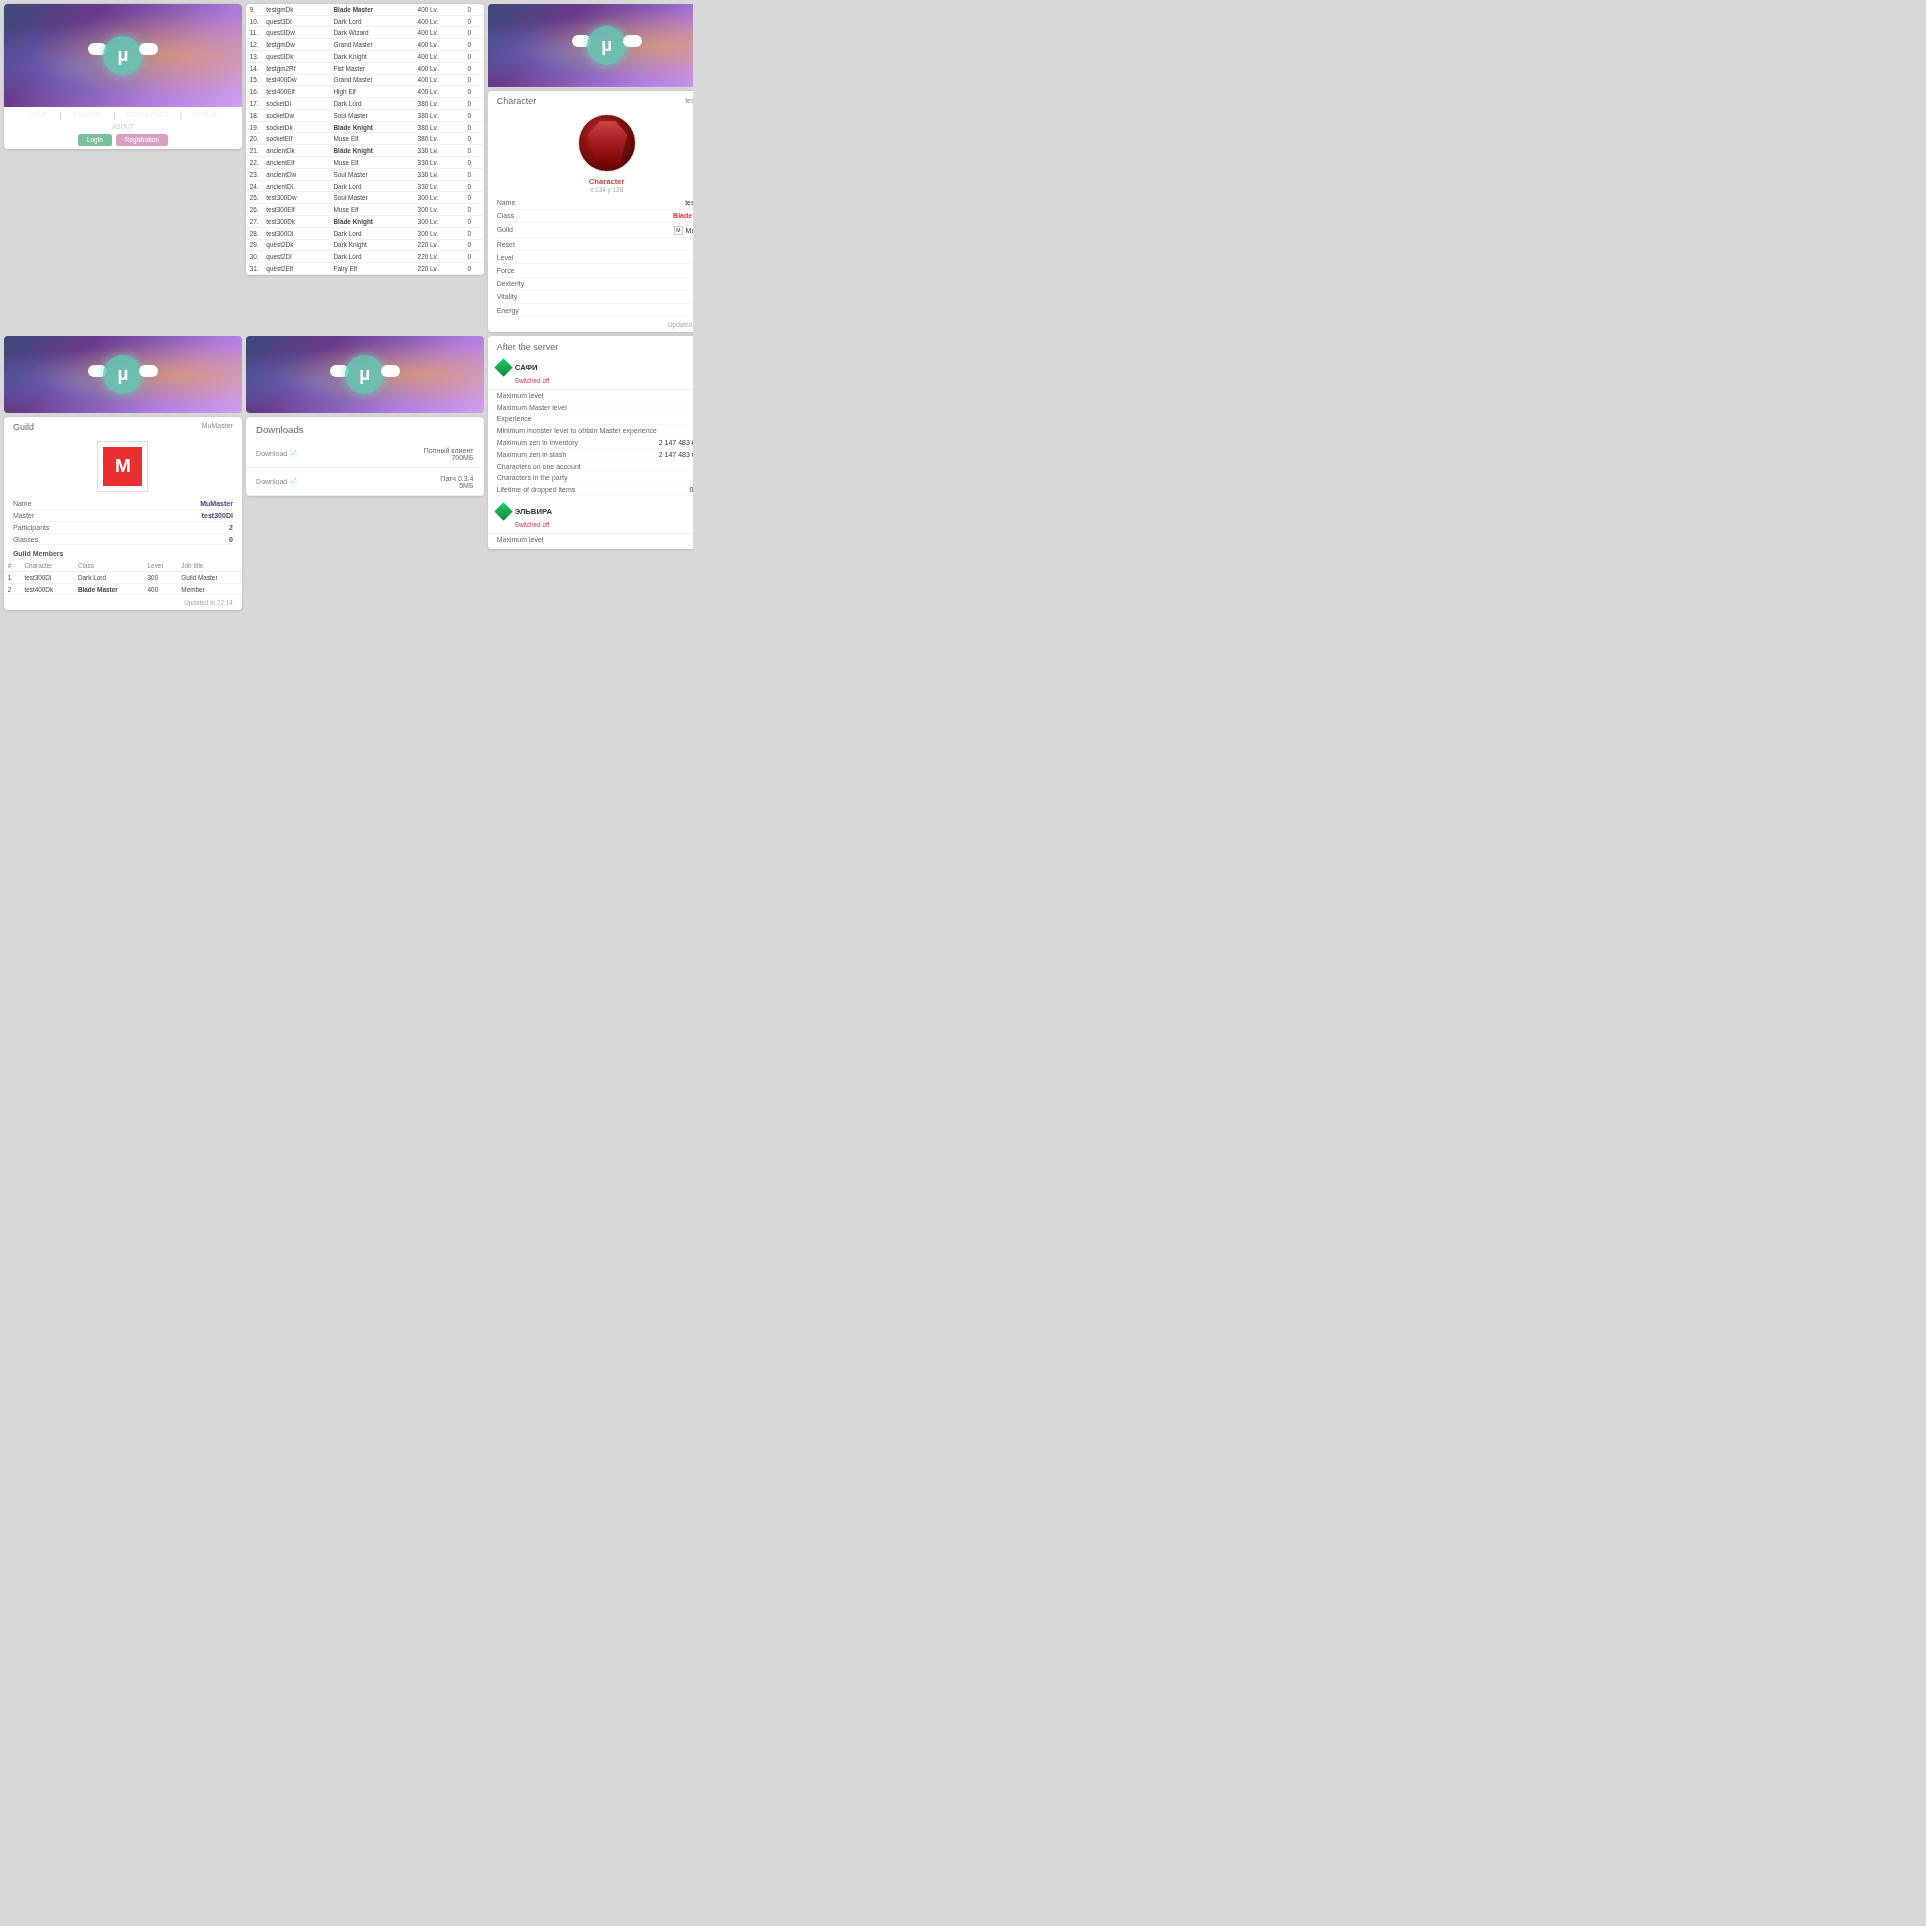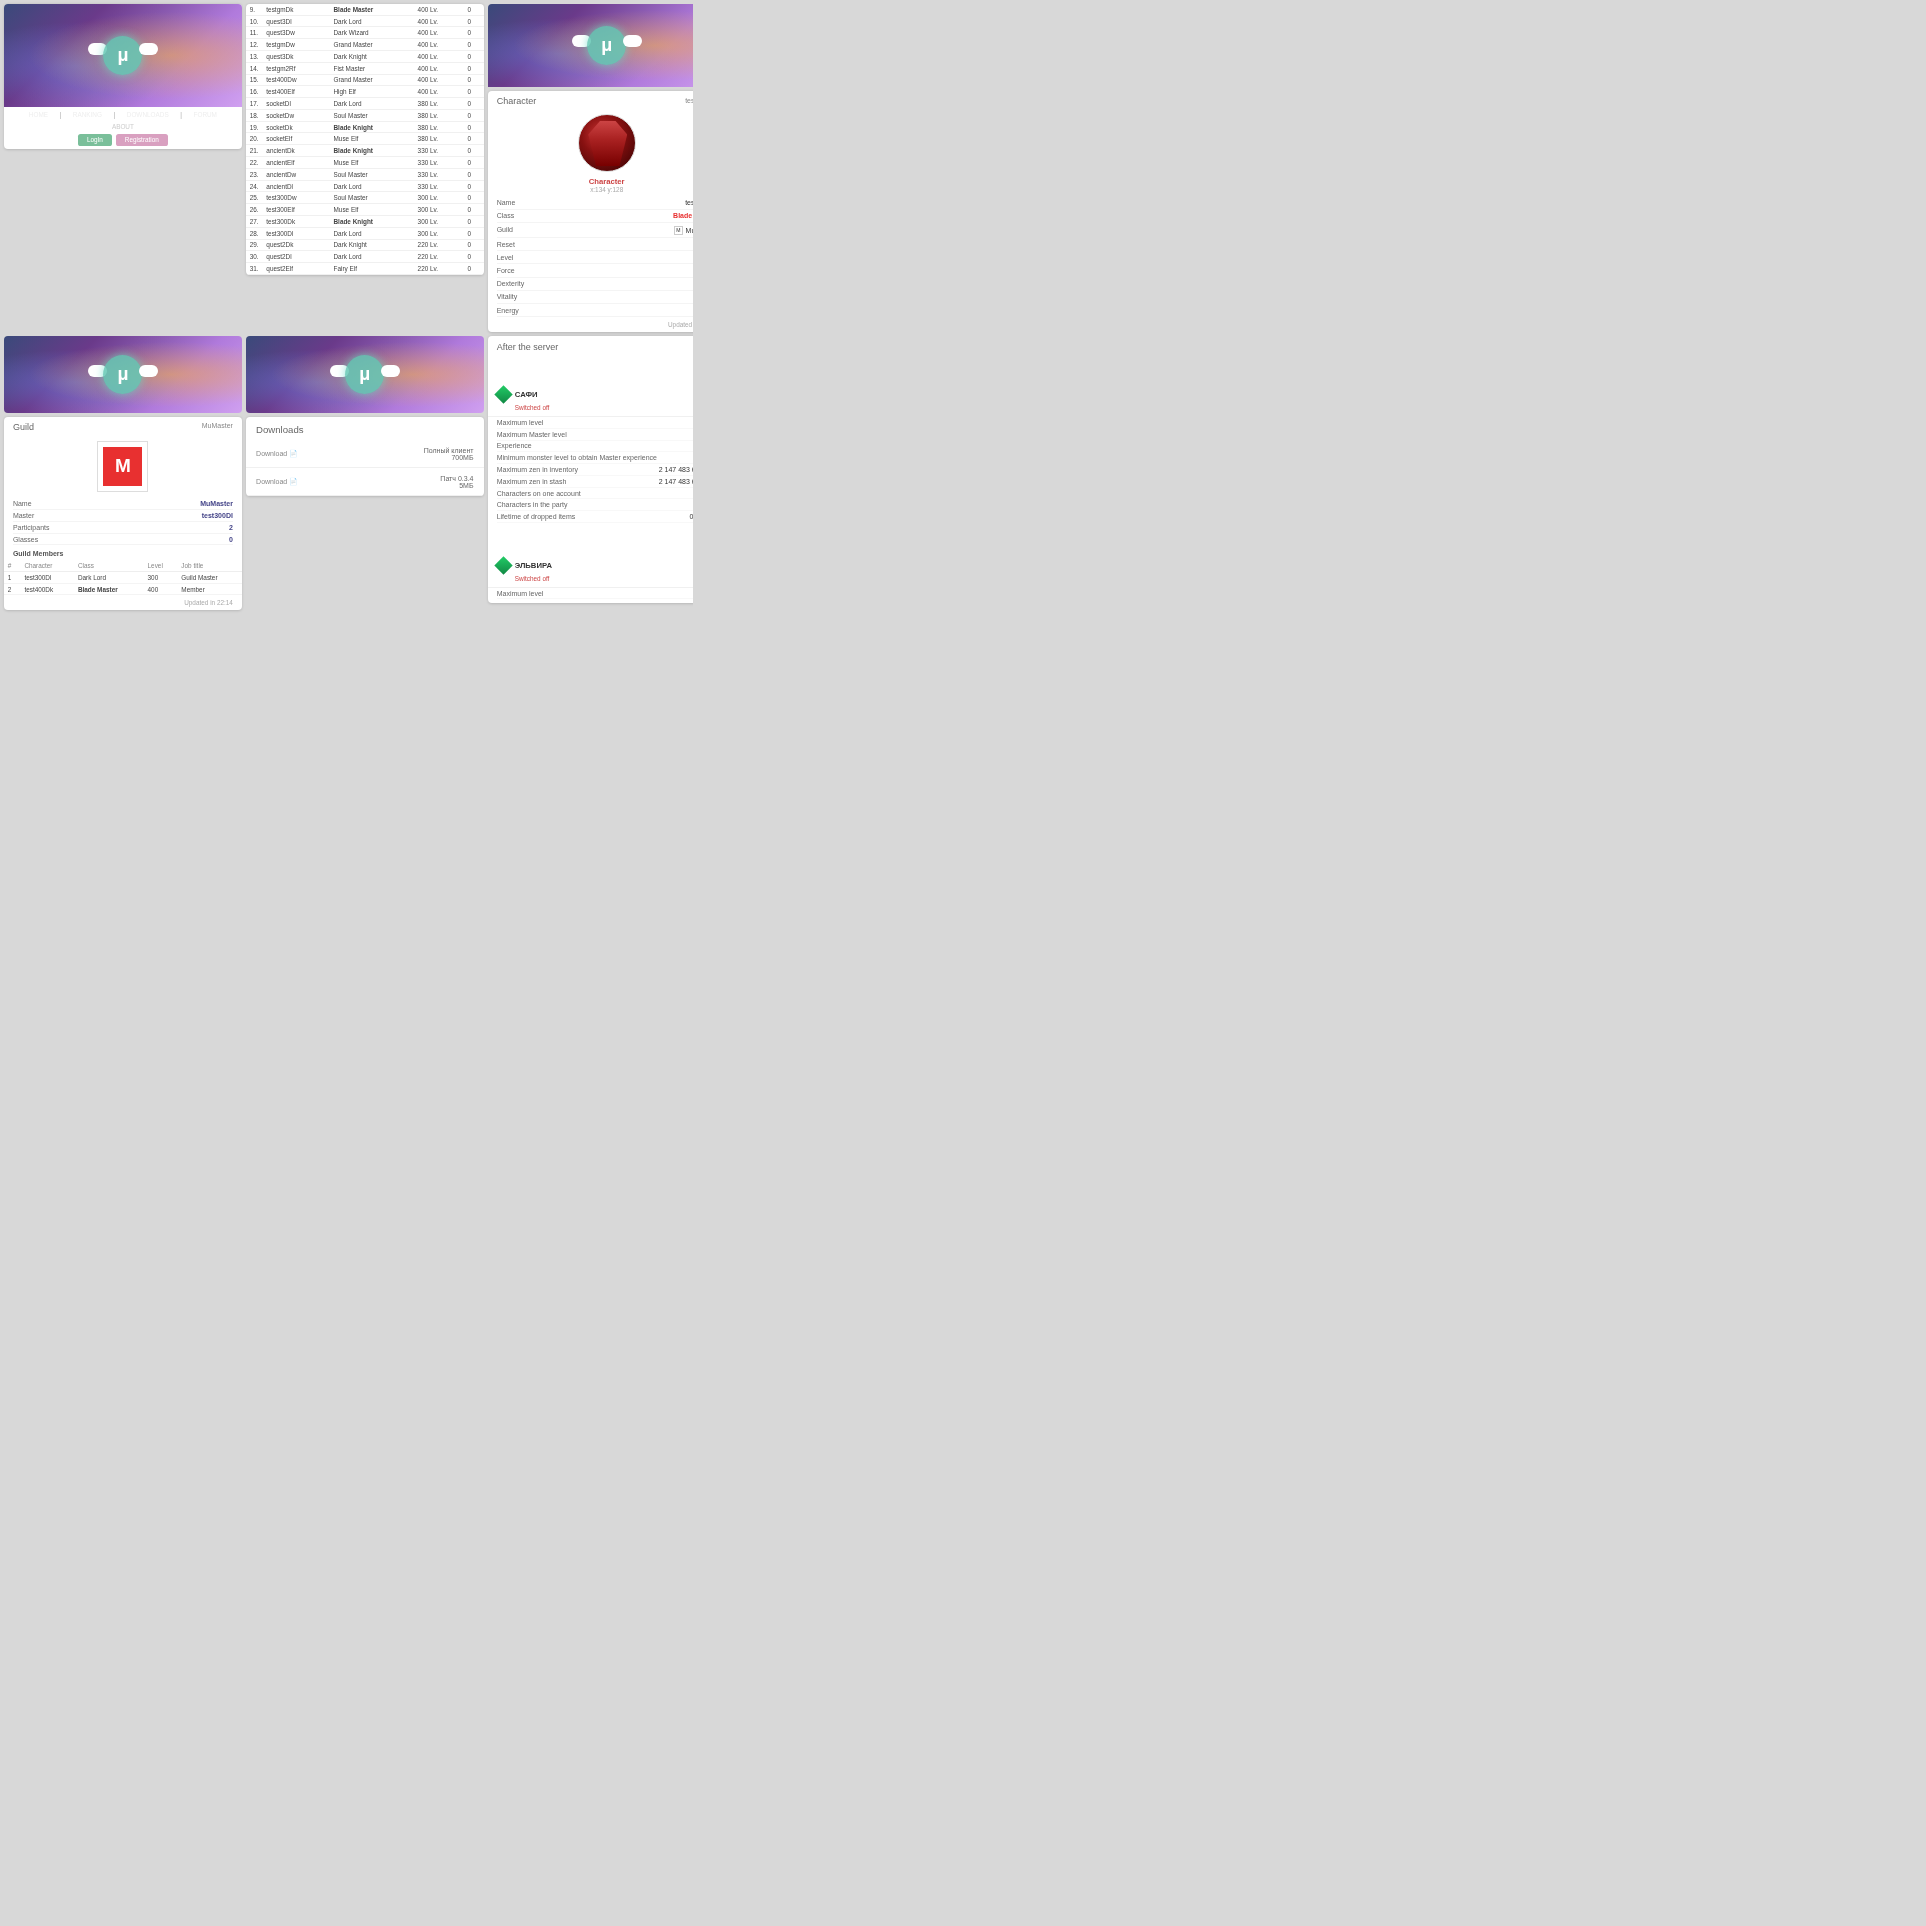--- a/index.html
+++ b/index.html
@@ -276,21 +276,20 @@
     .server-header { padding: 6.4px 9px 3.9px; }
     .server-title { font-size: 9px; color: #666; }
 
     .server-entry {
       padding: 5.1px 9px;
       border-bottom: 0.6px solid #f0f0f0;
     }
     .server-name-row {
       display: flex; align-items: center; justify-content: space-between;
       margin-bottom: 2.6px;
-      margin-top: 27px;
     }
     .server-name-left {
       display: flex; align-items: center; gap: 5.1px;
     }
     .diamond-icon {
       width: 13px; height: 13px;
       background: linear-gradient(135deg, #22cc66, #118844);
       transform: rotate(45deg);
       flex-shrink: 0;
     }

